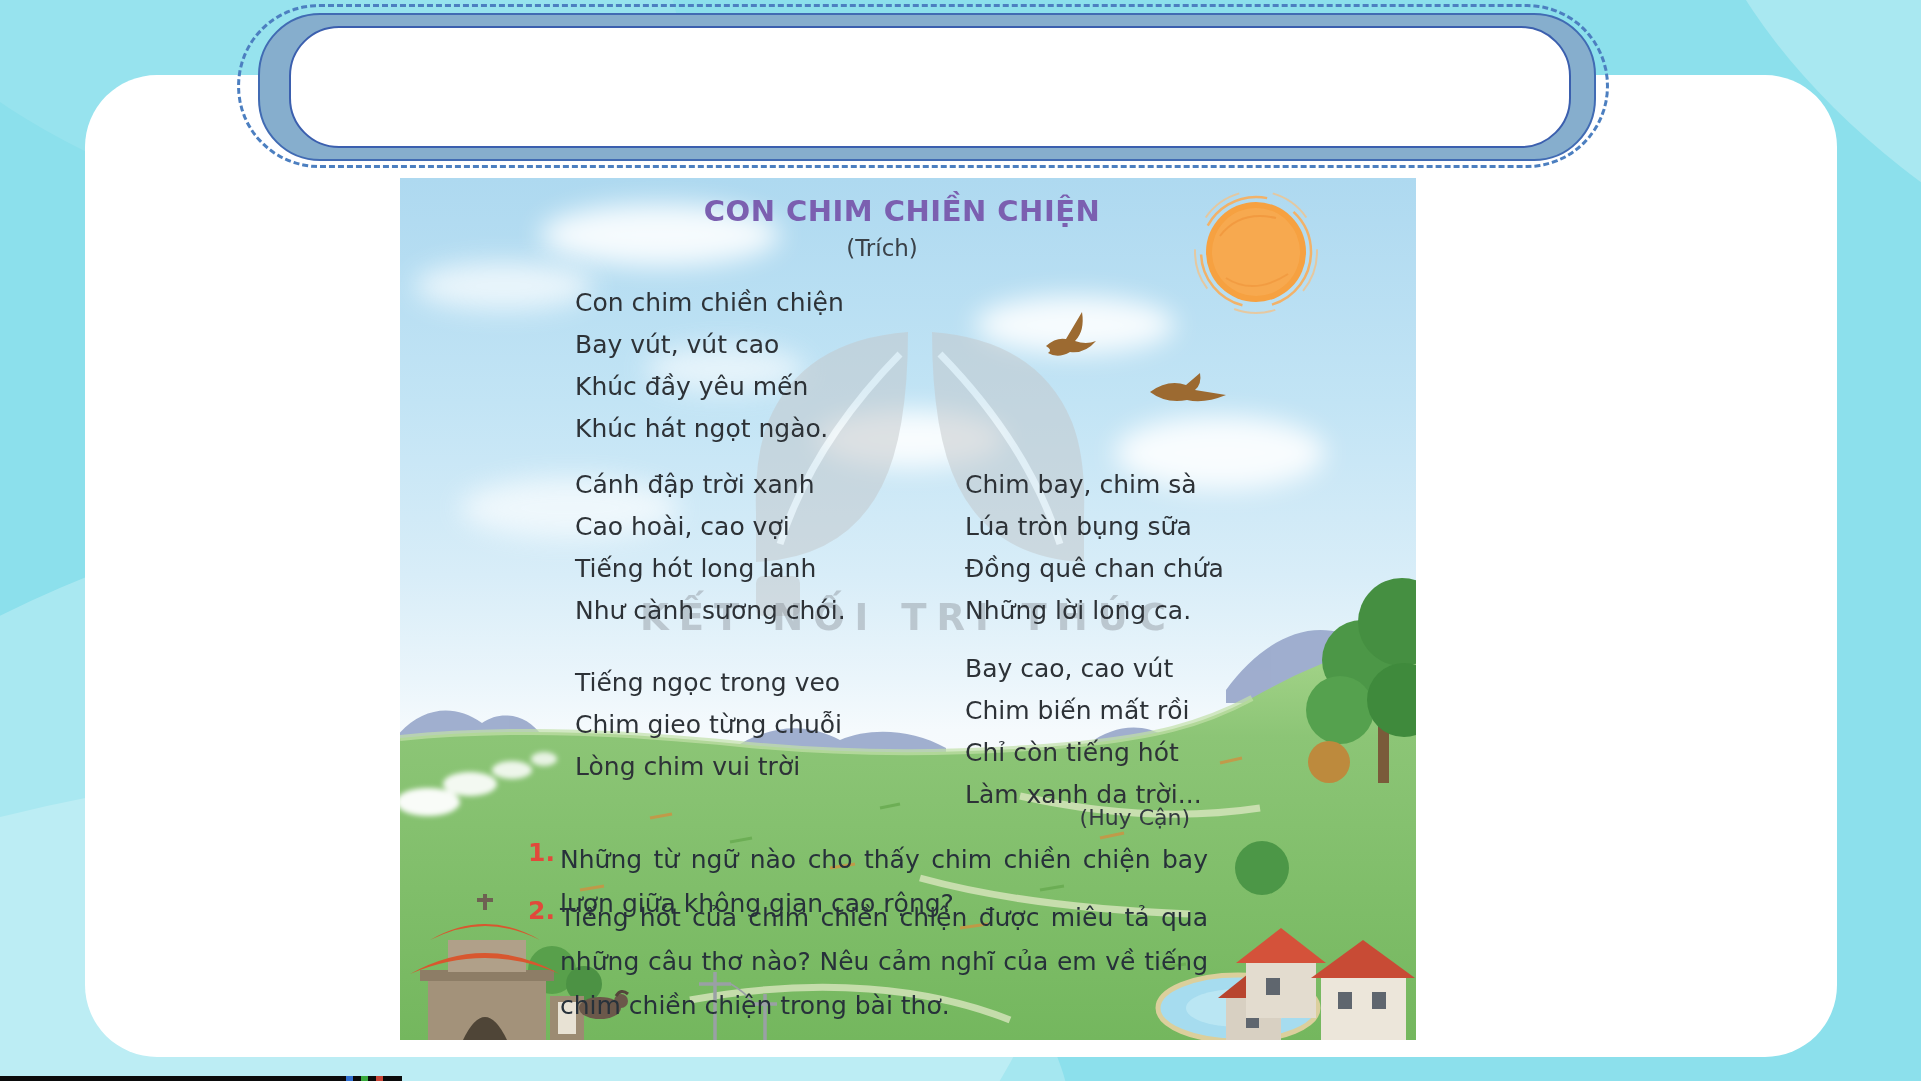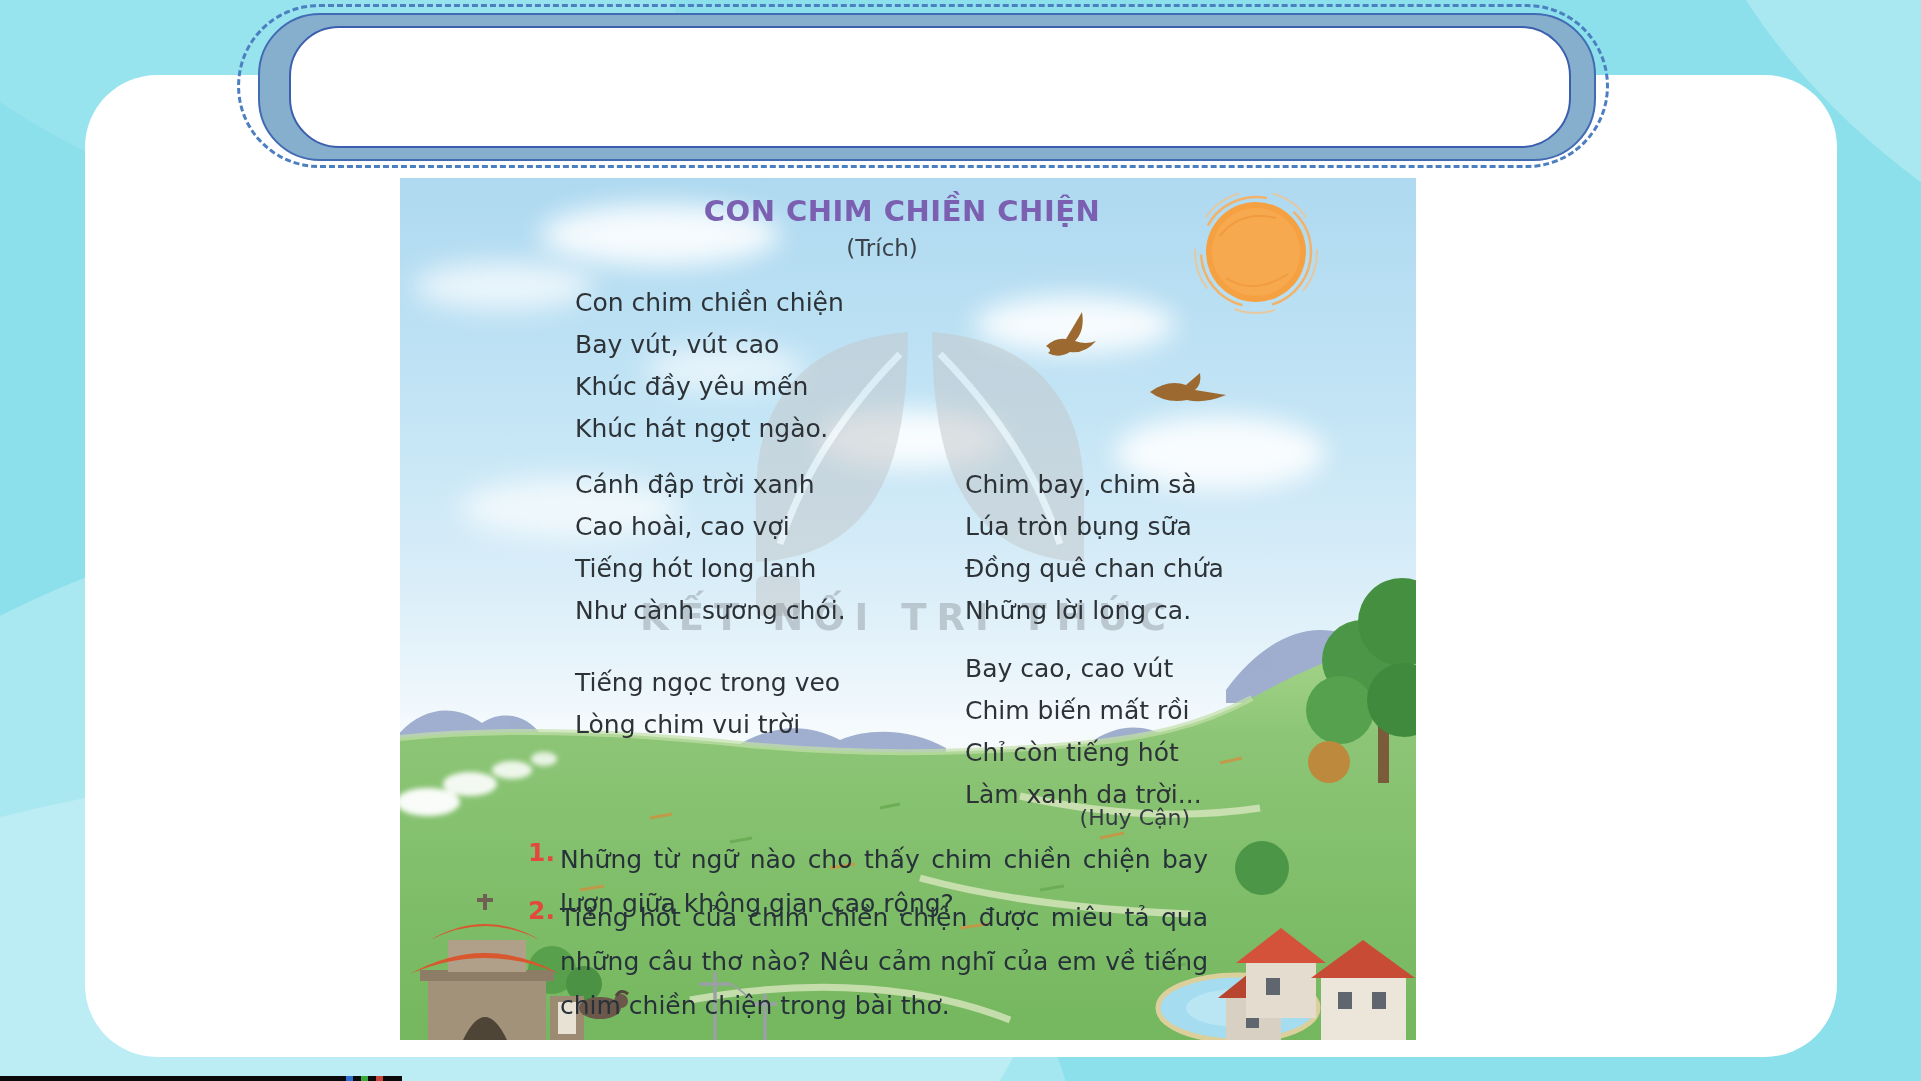--- a/index.html
+++ b/index.html
@@ -248,20 +248,21 @@
 
     <div class="stanza s2r">
       <div class="pline">Chim bay, chim sà</div>
       <div class="pline">Lúa tròn bụng sữa</div>
       <div class="pline">Đồng quê chan chứa</div>
       <div class="pline">Những lời long ca.</div>
     </div>
 
     <div class="stanza s3l">
       <div class="pline">Tiếng ngọc trong veo</div>
+      <div class="pline">Chim gieo từng chuỗi</div>
       <div class="pline">Lòng chim vui trời</div>
     </div>
 
     <div class="stanza s3r">
       <div class="pline">Bay cao, cao vút</div>
       <div class="pline">Chim biến mất rồi</div>
       <div class="pline">Chỉ còn tiếng hót</div>
       <div class="pline">Làm xanh da trời...</div>
     </div>
 

